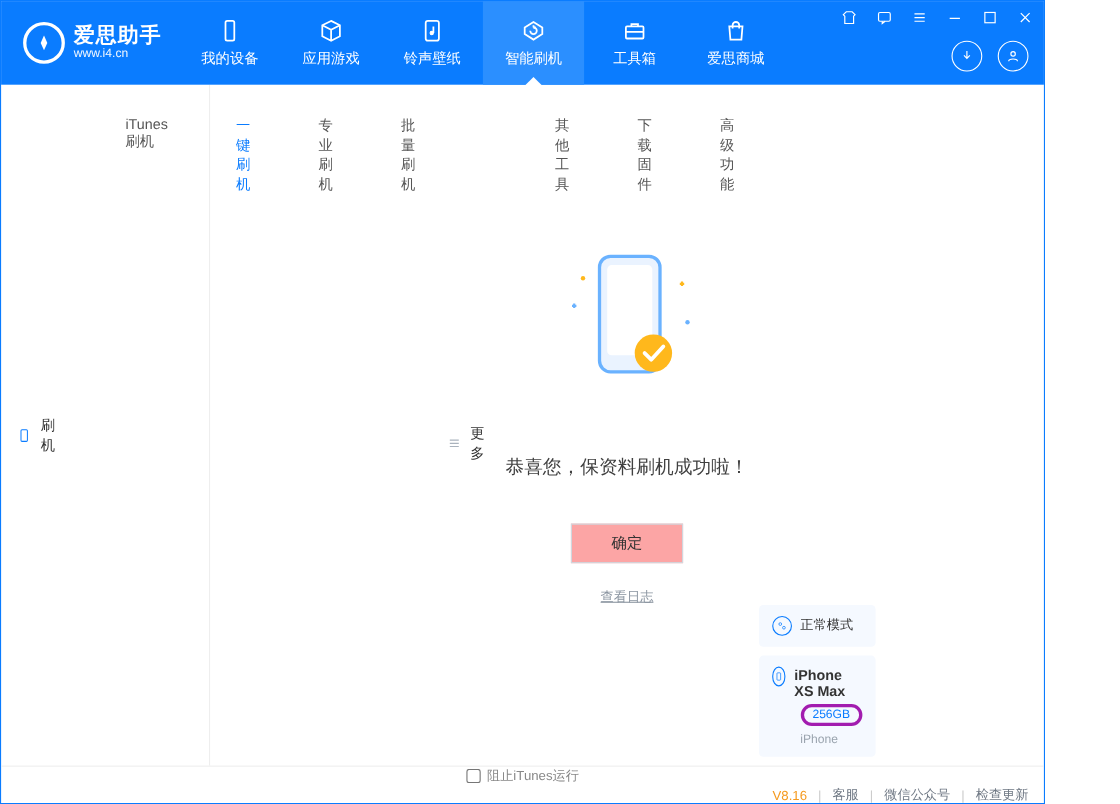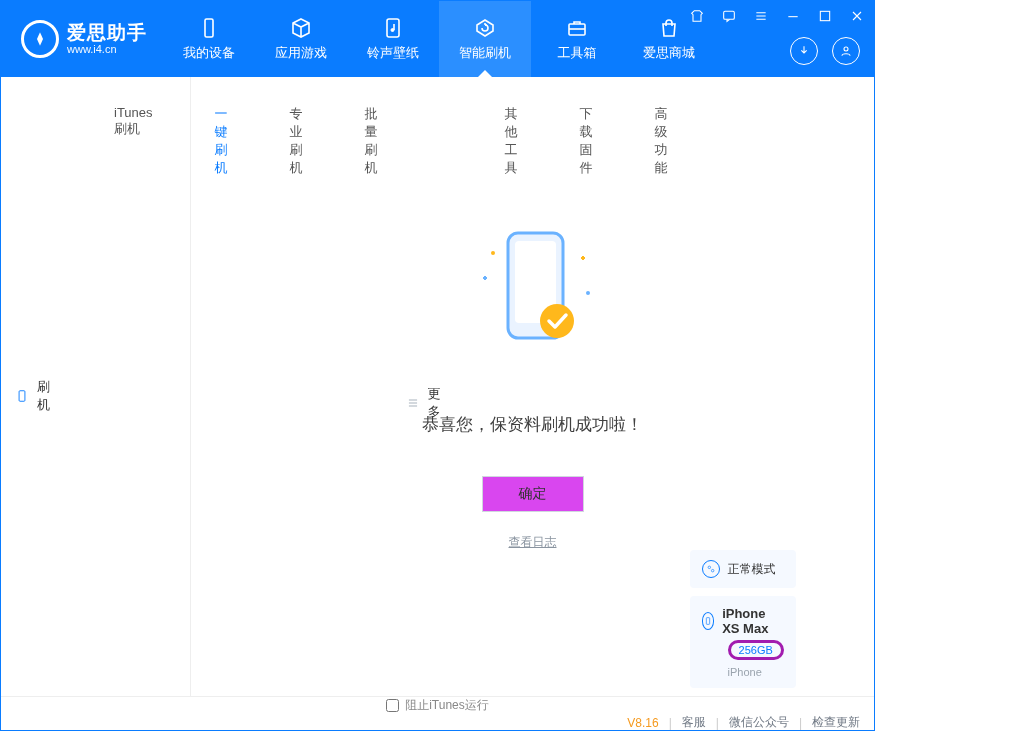--- a/index.html
+++ b/index.html
@@ -1,17 +1,17 @@
 <!DOCTYPE html>
 <html><head>
 <meta charset="utf-8">
 <style>
   * { margin: 0; padding: 0; box-sizing: border-box; font-family: "Microsoft YaHei", Arial, sans-serif; }
   body { background: #fff; }
-  .app-window { width: 875px; height: 731px; border: 1px solid #0a7cff; display: flex; flex-direction: column; background: #fff; }
+  .app-window { width: 950px; height: 731px; border: 1px solid #0a7cff; display: flex; flex-direction: column; background: #fff; }
 
   
   .header { height: 76px; background: #0a7cff; display: flex; align-items: stretch; color: #fff; position: relative; }
   .logo-area { display: flex; align-items: center; padding: 0 16px 0 20px; }
   .logo-circle { width: 38px; height: 38px; border: 3px solid #fff; border-radius: 50%; display: flex; align-items: center; justify-content: center; margin-right: 8px; }
   .logo-circle svg { width: 18px; height: 18px; }
   .logo-text { display: flex; flex-direction: column; line-height: 1.1; }
   .logo-title { font-size: 19px; font-weight: 600; letter-spacing: 1px; }
   .logo-sub { font-size: 11px; opacity: .95; }
 
@@ -34,36 +34,36 @@
   
   .body { flex:1; display:flex; min-height:0; }
   .sidebar { width:190px; border-right:1px solid #eee; display:flex; flex-direction:row; padding-top:18px; font-size:13px; color:#555; }
   .sb-group-title { display:flex; align-items:center; gap:8px; padding:8px 14px; color:#333; }
   .sb-group-title .gi { width:16px; height:16px; display:flex; align-items:center; justify-content:center; }
   .sb-item { padding:10px 14px 10px 48px; cursor:pointer; color:#555; }
   .sb-item.active { color:#0a7cff; }
 
   .sidebar-bottom { margin-top:auto; }
   .sb-card { margin:8px; padding:10px 12px; background:#f5f9ff; border-radius:4px; display:flex; flex-direction:column; gap:4px; font-size:12px; color:#333; }
-  .sb-card .row1 { display:flex; align-items:center; gap:8px; }
+  .sb-card .row1 { display:flex; align-items:flex-start; gap:8px; }
   .sb-card .circ { width:18px; height:18px; border:1.5px solid #0a7cff; border-radius:50%; display:flex; align-items:center; justify-content:center; }
   .sb-card .circ svg { stroke:#0a7cff; fill:none; stroke-width:1.6; }
   .device-card .dname { font-weight:600; color:#333; font-size:13px; }
   .device-card .cap { border:3px solid #a21caf; color:#0a7cff; border-radius:10px; padding:1px 8px; font-size:11px; align-self:flex-start; margin-left:26px; }
   .device-card .dtype { color:#9aa4ae; font-size:11px; margin-left:26px; margin-top:2px; }
 
   .sb-checkrow { margin:8px; padding:8px 10px; border:2px solid #e53935; display:flex; gap:16px; font-size:12px; color:#888; }
   .sb-checkrow label { display:flex; align-items:center; gap:6px; cursor:pointer; }
   .sb-checkrow input { cursor:pointer; }
 
   
   .main { flex:1; display:flex; flex-direction:column; align-items:center; justify-content:center; gap:16px; padding:20px; text-align:center; }
   .illus { width:160px; height:150px; display:flex; align-items:center; justify-content:center; position:relative; }
   .success-text { font-size:17px; color:#404040; margin-top:24px; }
-  .ok-btn { margin-top:24px; padding:8px 36px; border:1px solid #d0d7de; background:#d946ef; font-size:14px; color:#333; cursor:pointer;text-align:right; }
+  .ok-btn { margin-top:24px; padding:8px 36px; border:1px solid #d0d7de; background:#fca5a5; font-size:14px; color:#333; cursor:pointer;text-align:right; }
   .log-link { margin-top:6px; font-size:12px; color:#8a94a0; text-decoration:underline; cursor:pointer; }
 
   
   .footer { height:34px; border-top:1px solid #eee; display:flex; align-items:center; font-size:12px; color:#888; padding:0 14px;flex-direction:column; }
   .footer .left { display:flex; align-items:center; gap:6px; }
   .footer .right { margin-left:auto; display:flex; align-items:center; gap:10px; }
   .footer .ver { color:#f59a1f; }
   .footer .sep { color:#ccc; }
   .footer .flink { color:#6f7884; cursor:pointer; }
 </style>

